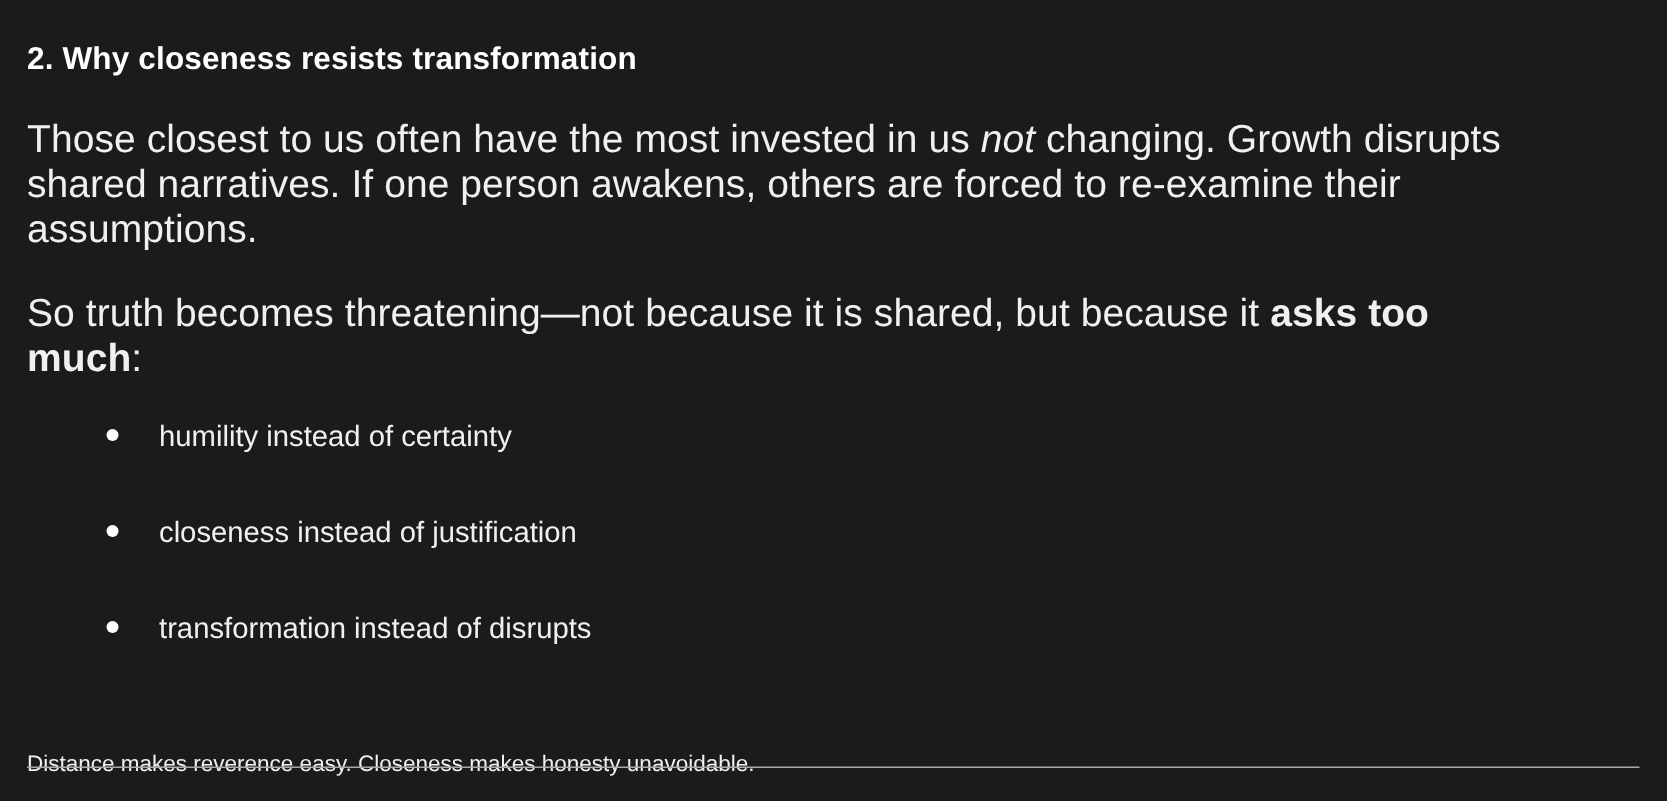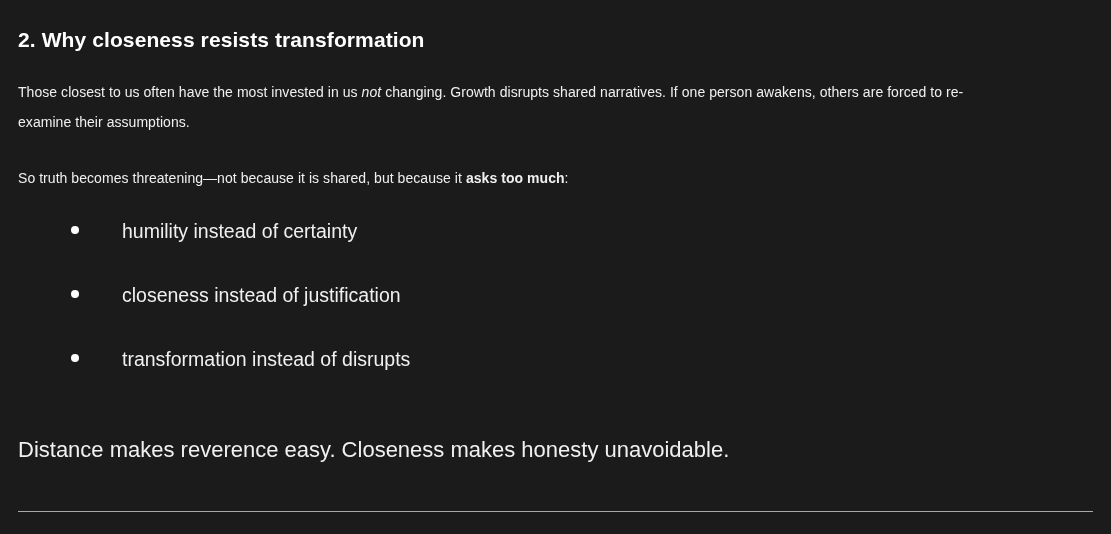--- a/index.html
+++ b/index.html
@@ -27,21 +27,21 @@
     font-size: 21px;
     font-weight: bold;
     line-height: 26px;
     color: #ffffff;
     margin: 0;
     padding-top: 27px;
     letter-spacing: 0.1px;
   }
 
   .para {
-    font-size: 14px;
+    font-size: 26px;
     line-height: 30px;
     color: #f0f0f0;
     margin: 0;
     max-width: 985px;
     letter-spacing: 0.05px;
   }
 
   .para-1 { padding-top: 24px; }
   .para-2 { padding-top: 26px; }
 
@@ -75,25 +75,24 @@
     width: 8px;
     height: 8px;
     border-radius: 50%;
     background: #ffffff;
     display: block;
   }
 
   .bullet-text {
     display: inline-block;
     vertical-align: top;
-    margin-left: 16px;
   }
 
   .para-closing {
-    font-size: 22px;
+    font-size: 15px;
     line-height: 30px;
     color: #f0f0f0;
     margin: 0;
     padding-top: 23px;
     max-width: 985px;
   }
 
   .divider {
     position: absolute;
     left: 18px;

